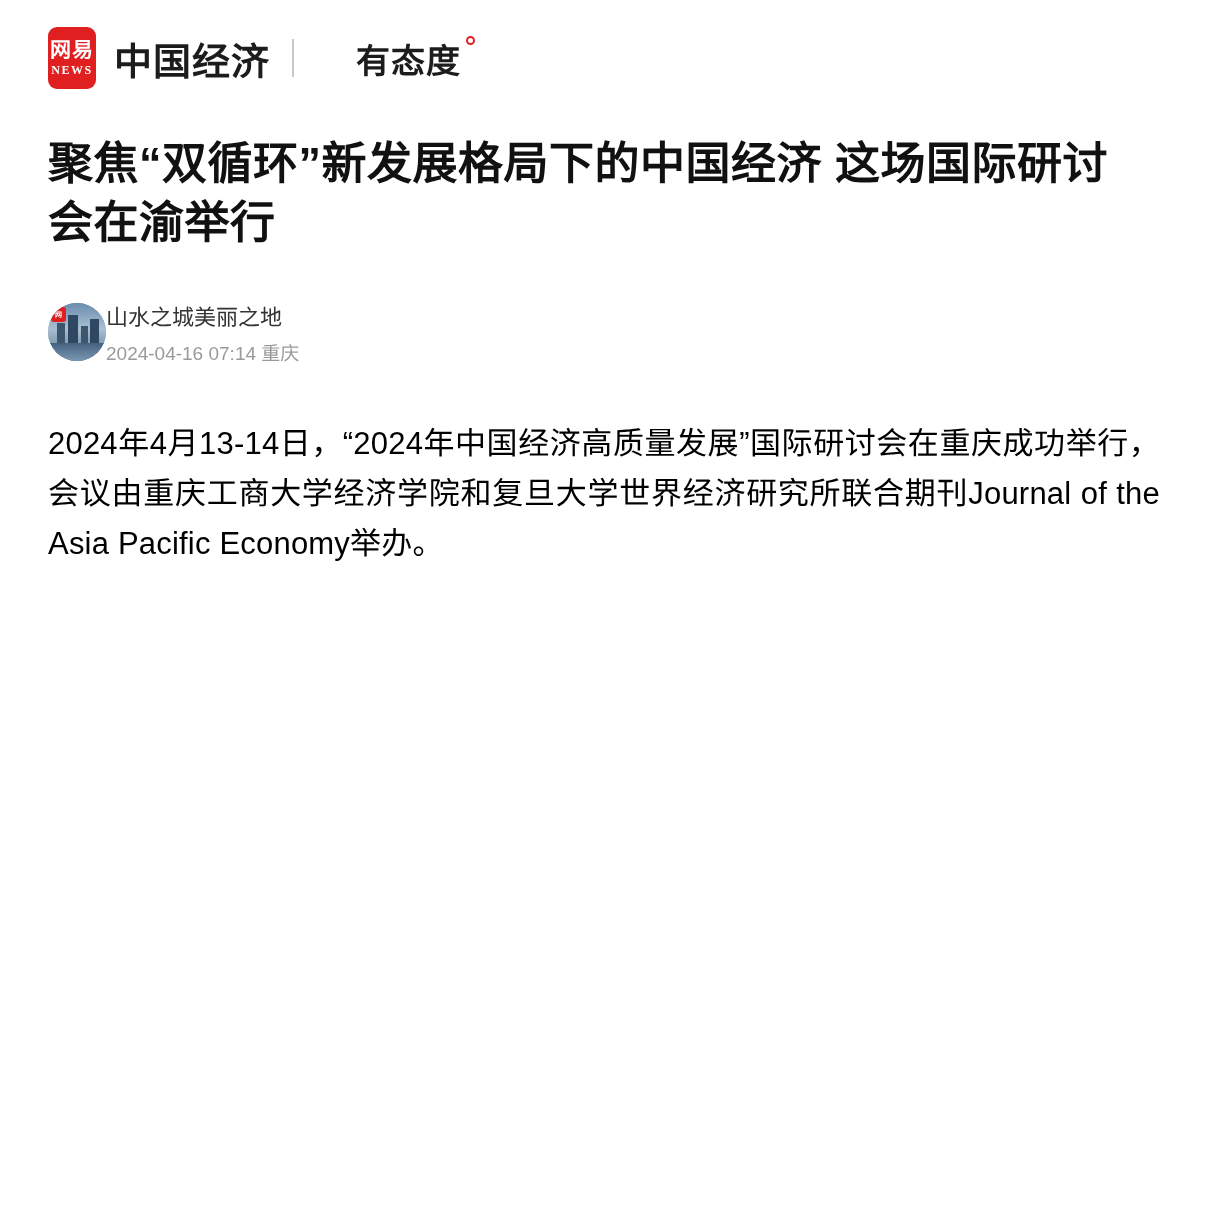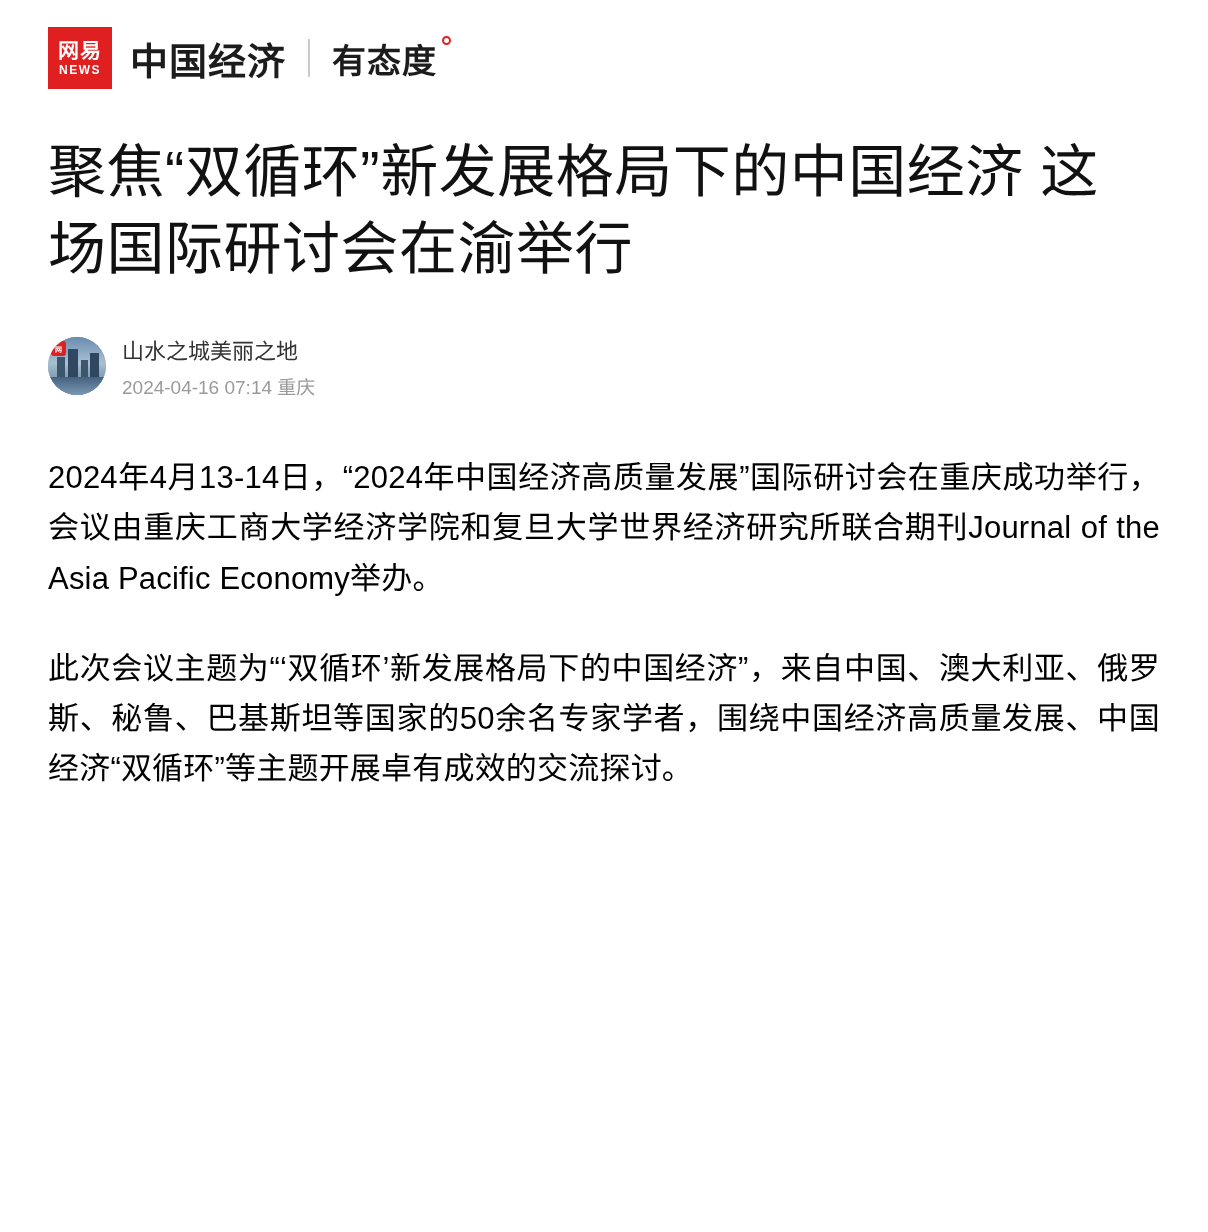--- a/index.html
+++ b/index.html
@@ -22,31 +22,32 @@
 
   
   .brand {
     display: flex;
     align-items: center;
     gap: 18px;
     height: 64px;
     margin-bottom: 44px;
   }
   .brand-logo {
-    width: 64px;
+    width: 48px;
     height: 62px;
-    border-radius: 0;
+    border-radius: 9px;
     background: #e02020;
     color: #ffffff;
     display: flex;
     flex-direction: column;
     align-items: center;
     justify-content: center;
     line-height: 1;
     flex: none;
+    font-family: Liberation Serif, serif;
   }
   .brand-logo .cn {
     font-size: 21px;
     font-weight: bold;
     letter-spacing: 1px;
   }
   .brand-logo .en {
     font-size: 12px;
     font-weight: bold;
     letter-spacing: 1.5px;
@@ -64,47 +65,47 @@
     background: #c9c9c9;
     margin: 0 4px;
   }
   .brand-slogan {
     font-size: 34px;
     font-weight: bold;
     color: #1c1c1c;
     letter-spacing: 1px;
     position: relative;
     padding-right: 14px;
+    margin-left: 40px;
   }
   .brand-slogan .dot {
     position: absolute;
     top: 2px;
     right: 0;
     width: 9px;
     height: 9px;
     border-radius: 50%;
     border: 2px solid #e02020;
     box-sizing: border-box;
   }
 
   
   .headline {
-    font-size: 58px;
+    font-size: 45px;
     line-height: 1.32;
-    font-weight: normal;
+    font-weight: bold;
     color: #111111;
     letter-spacing: 0.5px;
     margin: 0 12px 46px 0;
   }
 
   
   .byline {
     display: flex;
     align-items: center;
-    gap: 16px;
     margin-bottom: 54px;
   }
   .avatar {
     width: 58px;
     height: 58px;
     border-radius: 50%;
     flex: none;
     overflow: hidden;
     background: linear-gradient(#5d7fa0, #9fb6c8 55%, #6f8ea6);
     position: relative;
@@ -191,16 +192,15 @@
       <span class="badge">网</span>
     </div>
     <div class="byline-text">
       <div class="byline-author">山水之城美丽之地</div>
       <div class="byline-meta">2024-04-16 07:14 重庆</div>
     </div>
   </div>
 
   <div class="article">
     <p>2024年4月13-14日，“2024年中国经济高质量发展”国际研讨会在重庆成功举行，会议由重庆工商大学经济学院和复旦大学世界经济研究所联合期刊Journal of the Asia Pacific Economy举办。</p>
-    <p>此次会议主题为“‘双循环’新发展格局下的中国经济”，来自中国、澳大利亚、俄罗斯、秘鲁、巴基斯坦等国家的50余名专家学者，围绕中国经济高质量发展、中国经济“双循环”等主题开展卓有成效的交流探讨。</p>
   </div>
 
 </div>
 
 </body></html>

